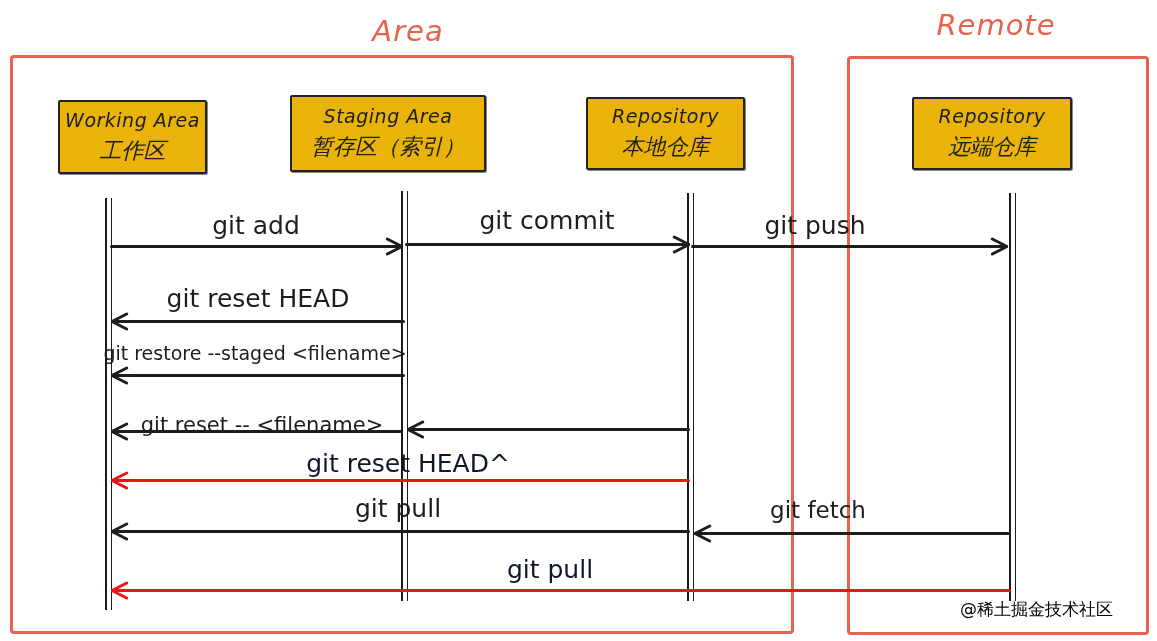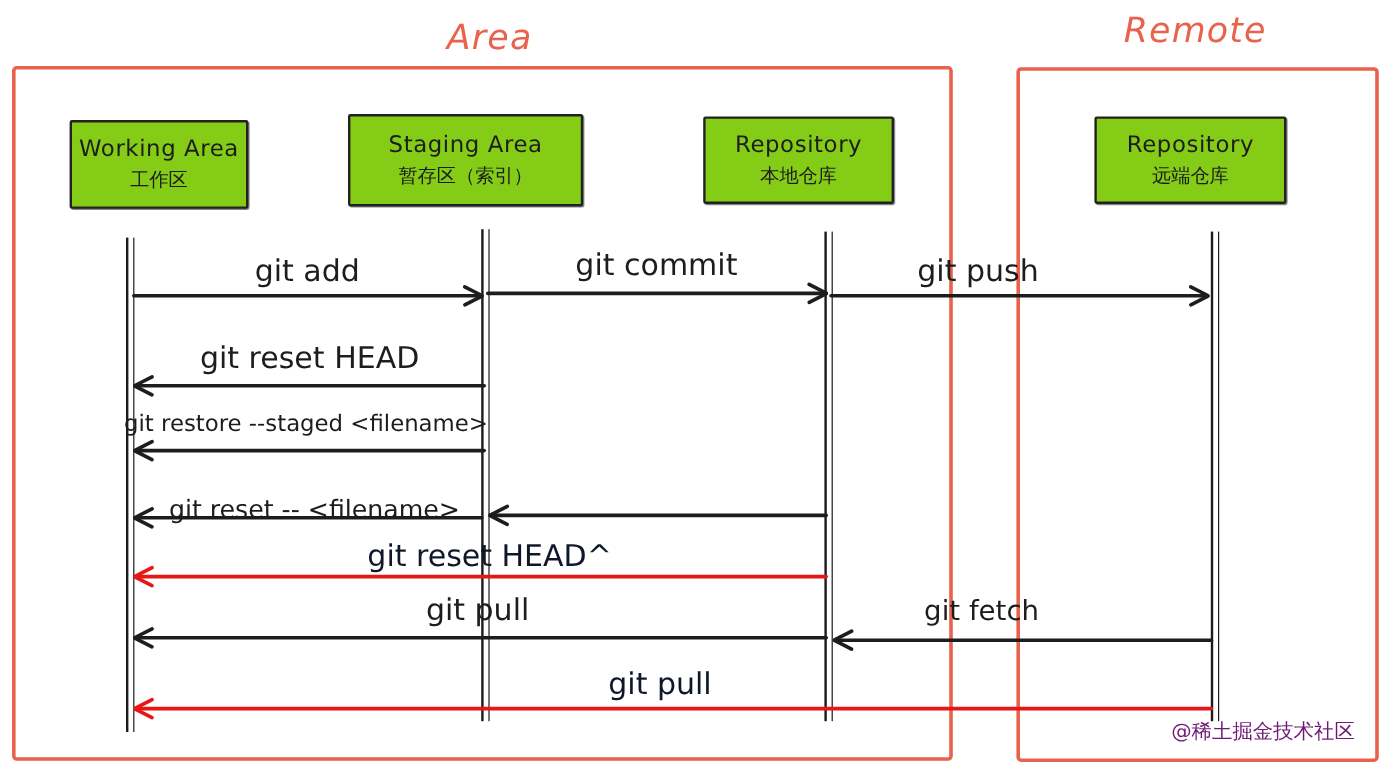--- a/index.html
+++ b/index.html
@@ -29,29 +29,30 @@
     letter-spacing: 1px;
     text-align: center;
     white-space: nowrap;
   }
 
   
   .node {
     position: absolute;
     border: 2.5px solid #222;
     border-radius: 2px;
-    background: #84cc16;
+    background: #eab308;
     box-shadow: 1px 1px 0 0 rgba(34,34,34,.55);
     display: flex; flex-direction: column;
     align-items: center; justify-content: center;
     text-align: center;
     color: #1d1d1d;
+    font-style: italic;
   }
   .node-en { font-size: 19px; letter-spacing: .5px; }
-  .node-zh { font-size: 16px; margin-top: 5px; }
+  .node-zh { font-size: 22px; margin-top: 5px; }
 
   
   .lifeline {
     position: absolute;
     width: 4px;
     border-left: 2px solid #1b1b1b;
     border-right: 1.5px solid #1b1b1b;
     background: transparent;
   }
 
@@ -88,22 +89,22 @@
     white-space: nowrap;
     color: #1d1d1d;
     font-size: 25px;
   }
   .arrow-label.red { color: #0f172a; }
 
   
   .watermark {
     position: absolute;
     left: 960px; top: 598px; width: 185px;
-    text-align: center;
-    color: #701a75;
+    text-align: left;
+    color: #000000;
     font-size: 17px;
   }
 </style>
 </head>
 <body>
 
 <div class="canvas">
 
   <div class="frame" style="left:10px; top:55px; width:778px; height:573px;"></div>
   <div class="frame" style="left:847px; top:56px; width:296px; height:573px;"></div>

